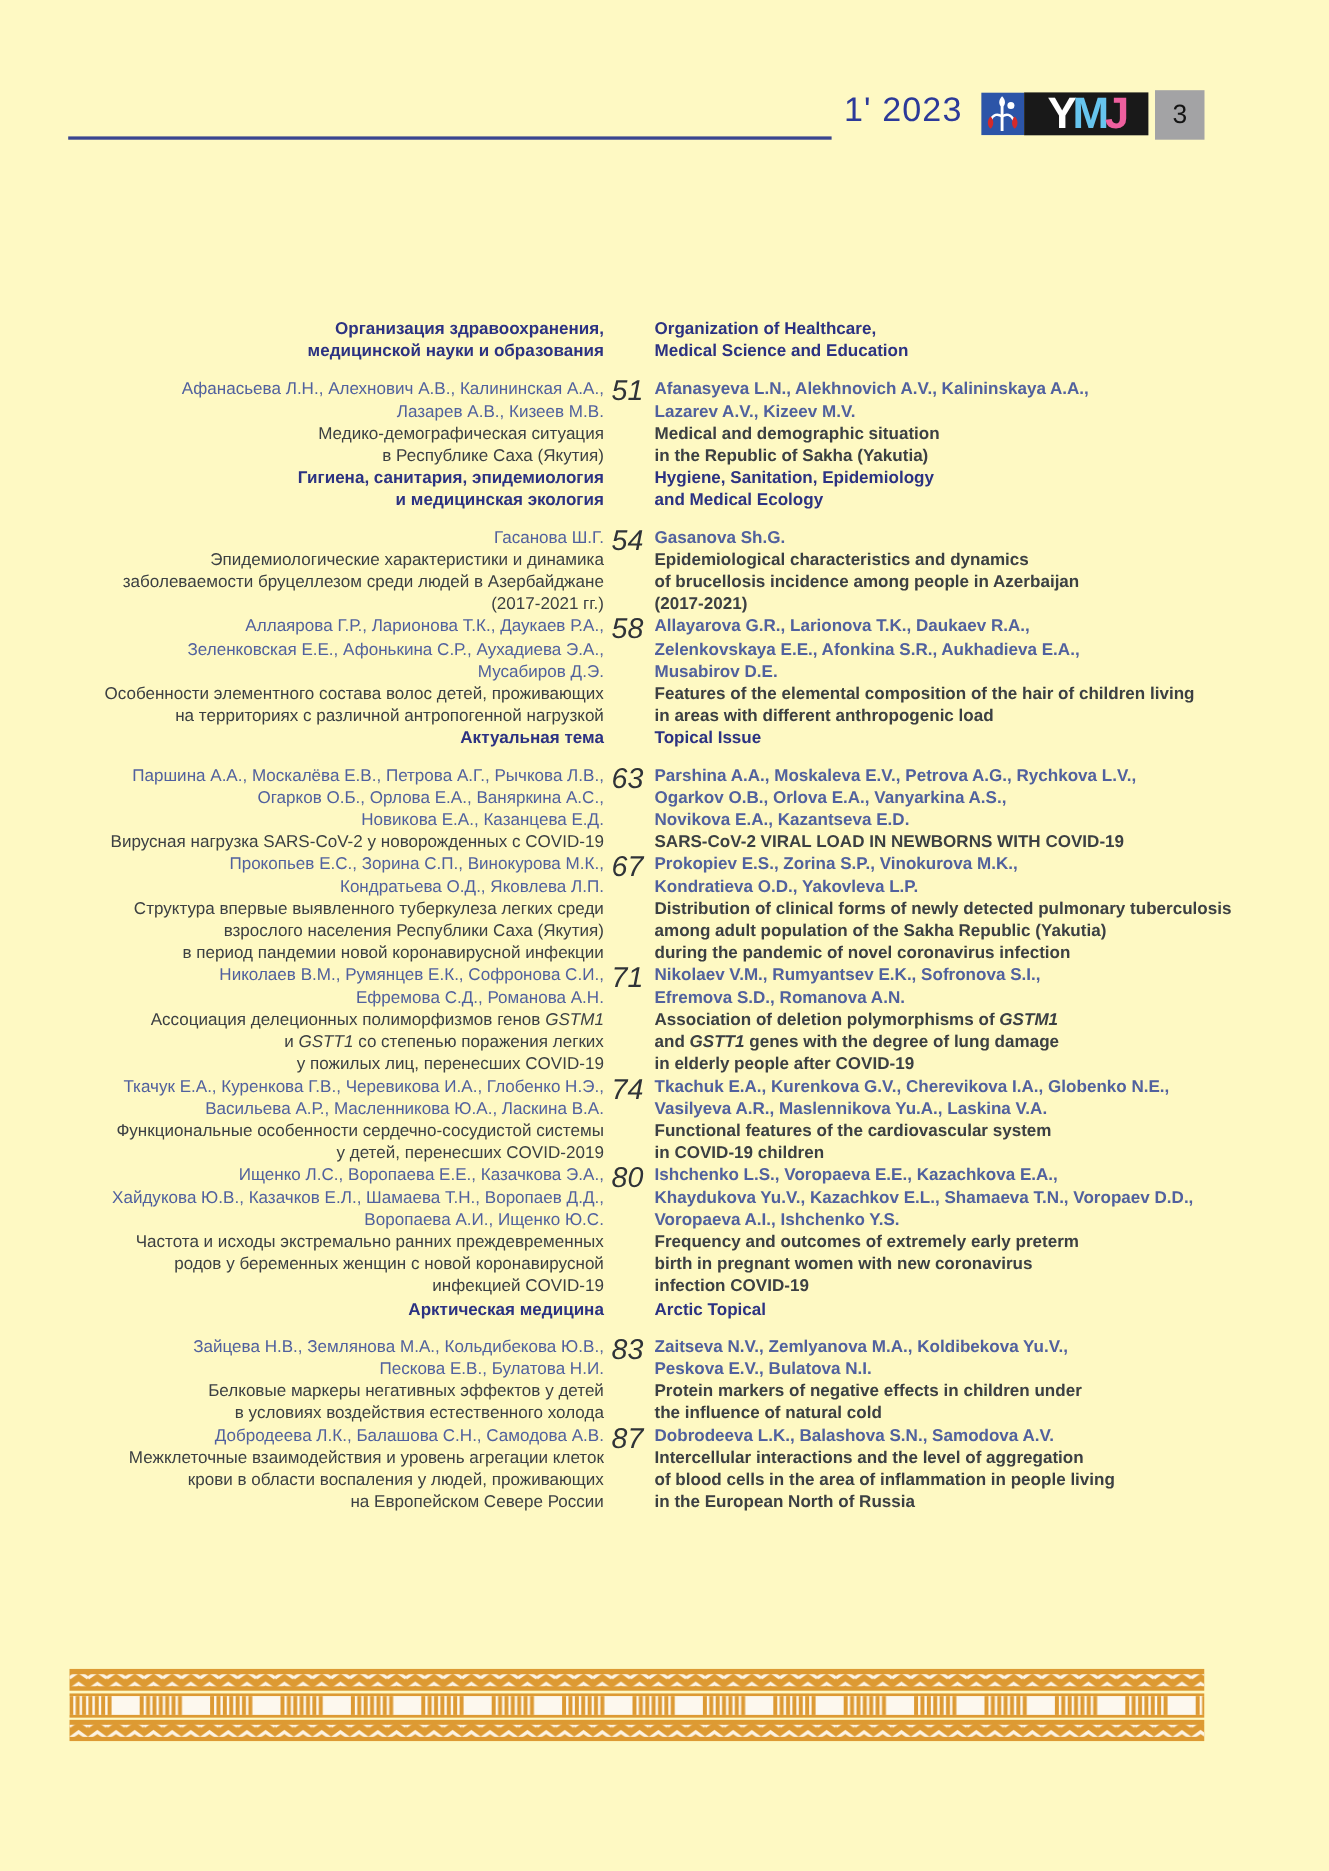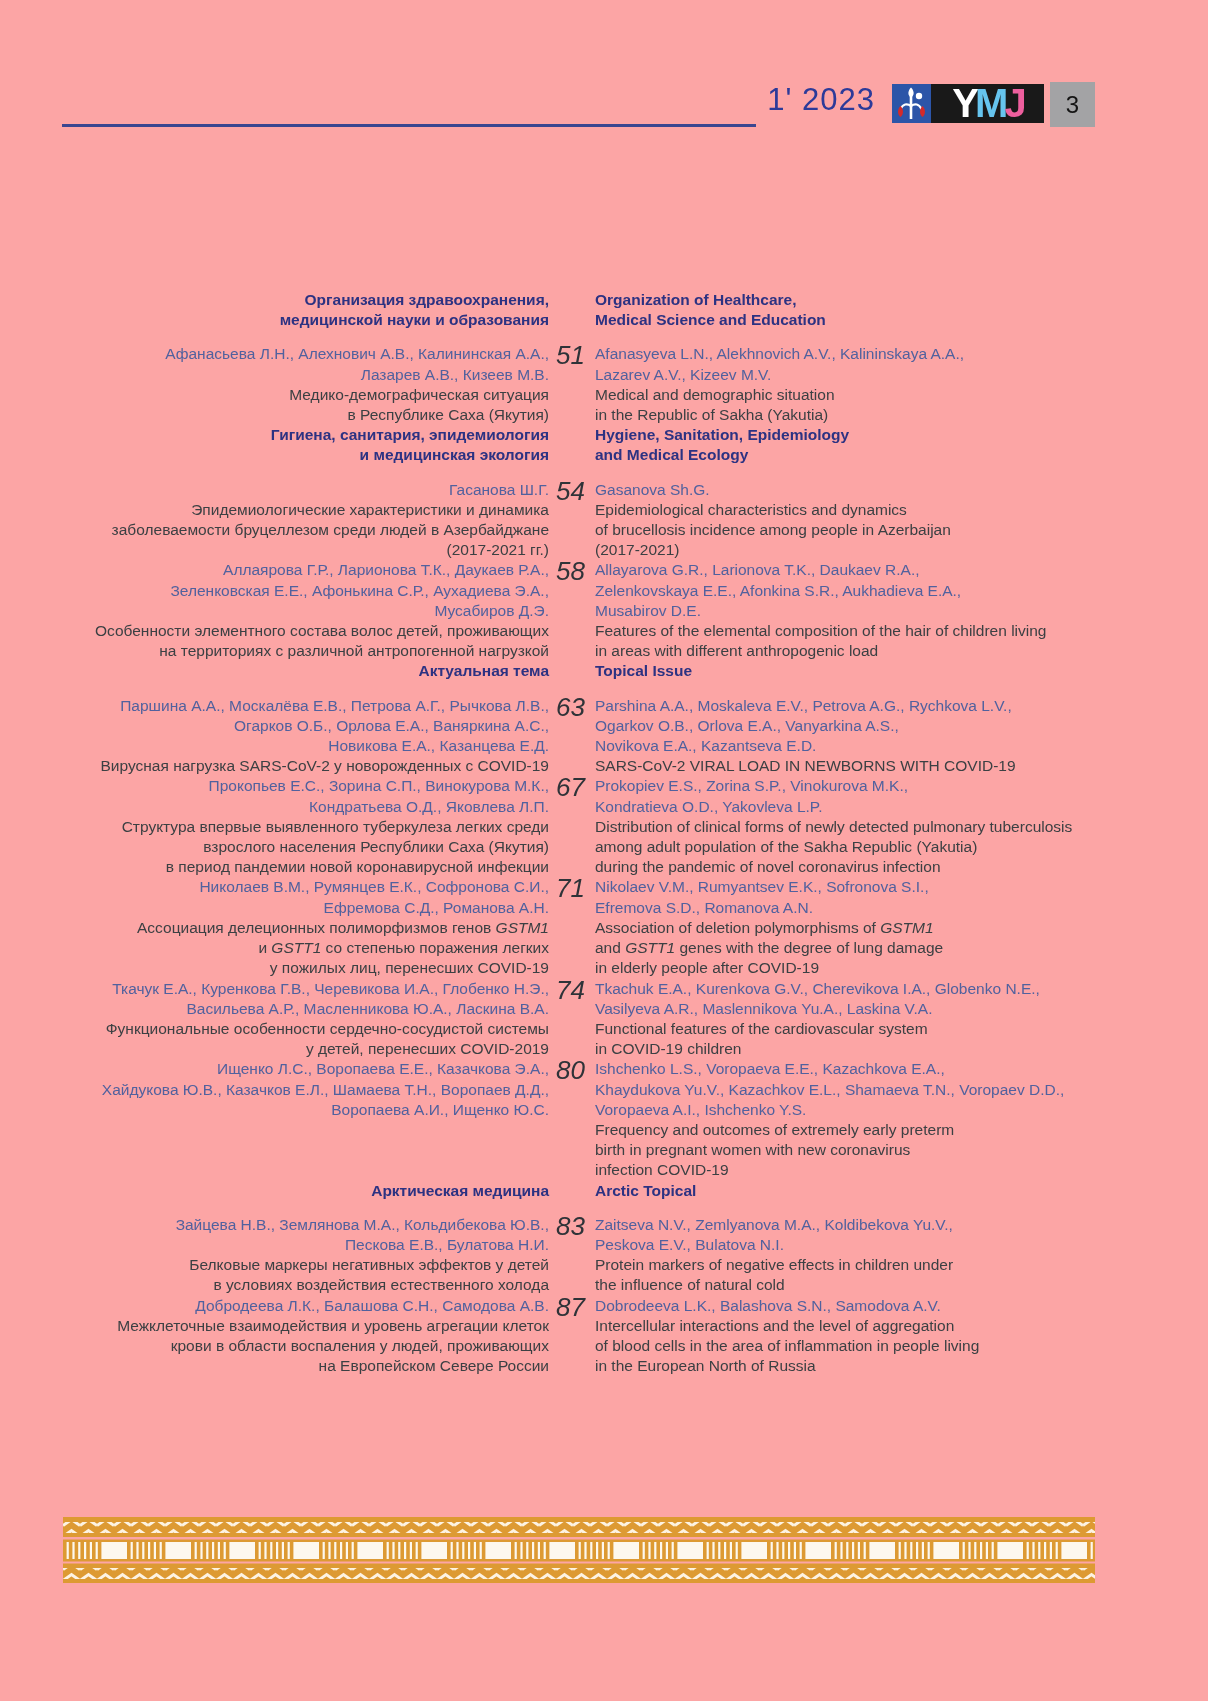--- a/index.html
+++ b/index.html
@@ -1,19 +1,19 @@
 <!DOCTYPE html>
 <html lang="ru"><head>
 <meta charset="utf-8">
 <style>
   html,body{margin:0;padding:0;background:#ffffff;}
   .page{
     position:relative;
     width:1208px;height:1701px;
-    background:#fca5a5;
+    background:#fef9c3;
     font-family:"Liberation Sans", sans-serif;
     overflow:hidden;
   }
   
   .head-rule{
     position:absolute;left:62px;top:124px;
     width:694px;height:3px;background:#3a4690;
   }
   .issue-label{
     position:absolute;top:80px;left:700px;width:175px;
@@ -37,21 +37,21 @@
     font-size:24px;color:#141414;
   }
   
   .toc{
     position:absolute;left:62px;top:290px;width:1006px;
     font-size:15.5px;line-height:20.2px;color:#3c4043;
   }
   .row{display:grid;grid-template-columns:487px 44px 475px;}
   .cell{white-space:nowrap;}
   .ru{text-align:right;}
-  .en{text-align:left;padding-left:2px;}
+  .en{text-align:left;padding-left:2px;font-weight:bold;}
   .sec-head{margin:14px 0;}
   .sec-head:first-child{margin-top:0;}
   .sec-title{
     font-weight:bold;color:#2c3282;font-size:15.5px;
     margin:0;line-height:20.2px;white-space:nowrap;
   }
   .authors{color:#51619e;}
   .title{color:#3c4043;}
   .num{
     font-size:26px;line-height:22px;color:#2f3338;
@@ -192,20 +192,21 @@
     <div class="num">74</div>
     <div class="en cell">
       <div class="authors">Tkachuk E.A., Kurenkova G.V., Cherevikova I.A., Globenko N.E.,<br>Vasilyeva A.R., Maslennikova Yu.A., Laskina V.A.</div>
       <div class="title">Functional features of the cardiovascular system<br>in COVID-19 children</div>
     </div>
   </div>
 
   <div class="row entry">
     <div class="ru cell">
       <div class="authors">Ищенко Л.С., Воропаева Е.Е., Казачкова Э.А.,<br>Хайдукова Ю.В., Казачков Е.Л., Шамаева Т.Н., Воропаев Д.Д.,<br>Воропаева А.И., Ищенко Ю.С.</div>
+      <div class="title">Частота и исходы экстремально ранних преждевременных<br>родов у беременных женщин с новой коронавирусной<br>инфекцией COVID-19</div>
     </div>
     <div class="num">80</div>
     <div class="en cell">
       <div class="authors">Ishchenko L.S., Voropaeva E.E., Kazachkova E.A.,<br>Khaydukova Yu.V., Kazachkov E.L., Shamaeva T.N., Voropaev D.D.,<br>Voropaeva A.I., Ishchenko Y.S.</div>
       <div class="title">Frequency and outcomes of extremely early preterm<br>birth in pregnant women with new coronavirus<br>infection COVID-19</div>
     </div>
   </div>
 </section>
 
   <section class="toc-sec">

